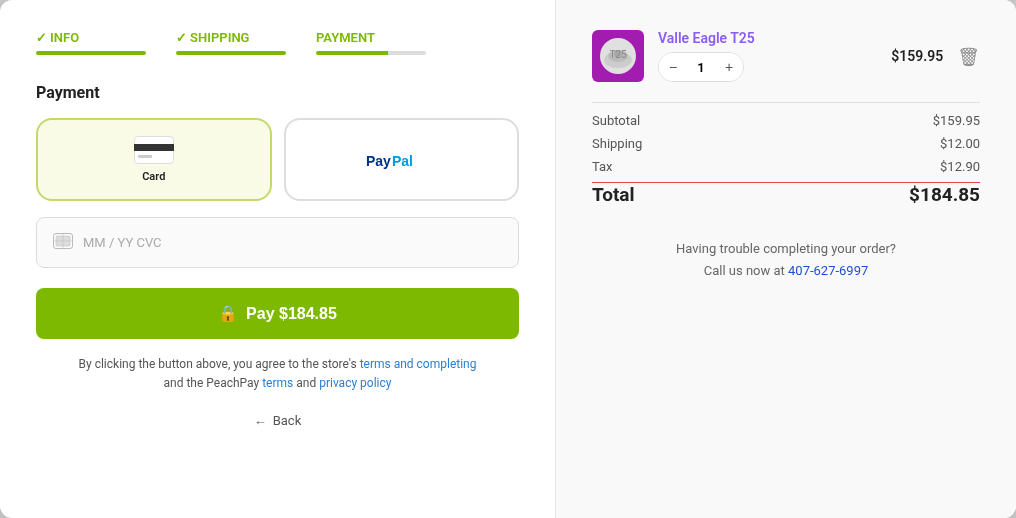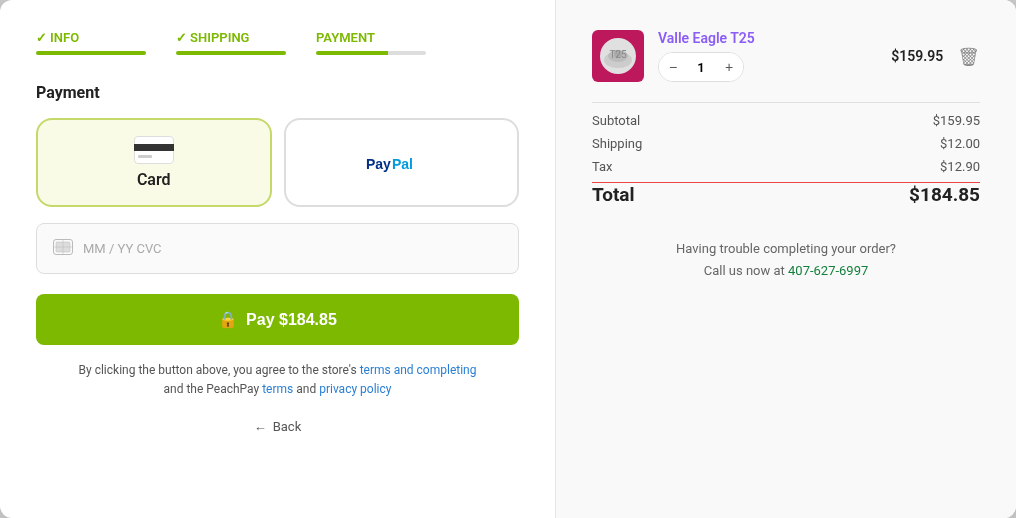--- a/index.html
+++ b/index.html
@@ -82,21 +82,21 @@
       justify-content: center;
       cursor: pointer;
       background: #fff;
       min-height: 80px;
     }
     .payment-option.selected {
       border-color: #c5d96b;
       background: #f9fbe6;
     }
     .payment-option-label {
-      font-size: 16px;
+      font-size: 11px;
       font-weight: 600;
       color: #222;
       margin-top: 6px;
     }
 
     
     .card-icon {
       width: 40px;
       height: 28px;
     }
@@ -187,21 +187,21 @@
     }
     .order-item {
       display: flex;
       align-items: center;
       gap: 14px;
       margin-bottom: 20px;
     }
     .product-thumb {
       width: 52px;
       height: 52px;
-      background: #be185d;
+      background: #a21caf;
       border-radius: 6px;
       display: flex;
       align-items: center;
       justify-content: center;
       overflow: hidden;
     }
     .order-item-info {
       flex: 1;
     }
     .order-item-name {
@@ -274,21 +274,21 @@
     .support-section {
       margin-top: 32px;
       text-align: center;
     }
     .support-text {
       font-size: 13px;
       color: #666;
       line-height: 1.7;
     }
     .support-phone {
-      color: #15803d;
+      color: #1d4ed8;
       text-decoration: none;
     }
   </style>
 </head>
 <body>
 
 <div class="checkout-container">
 
   <div class="left-panel">
 

